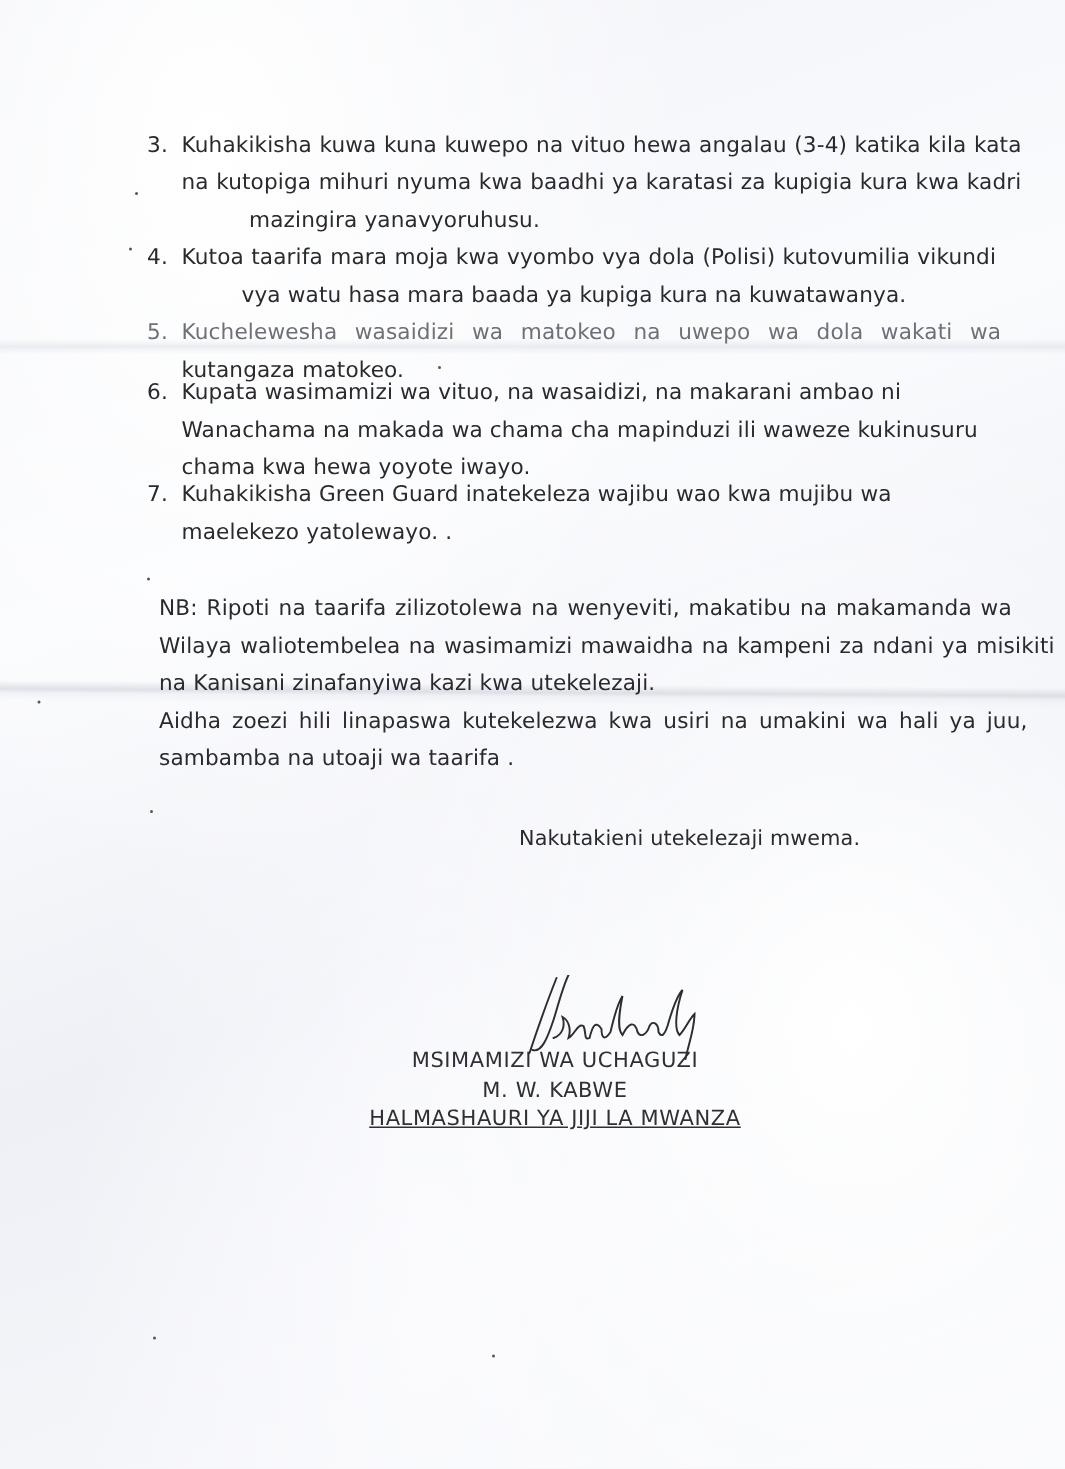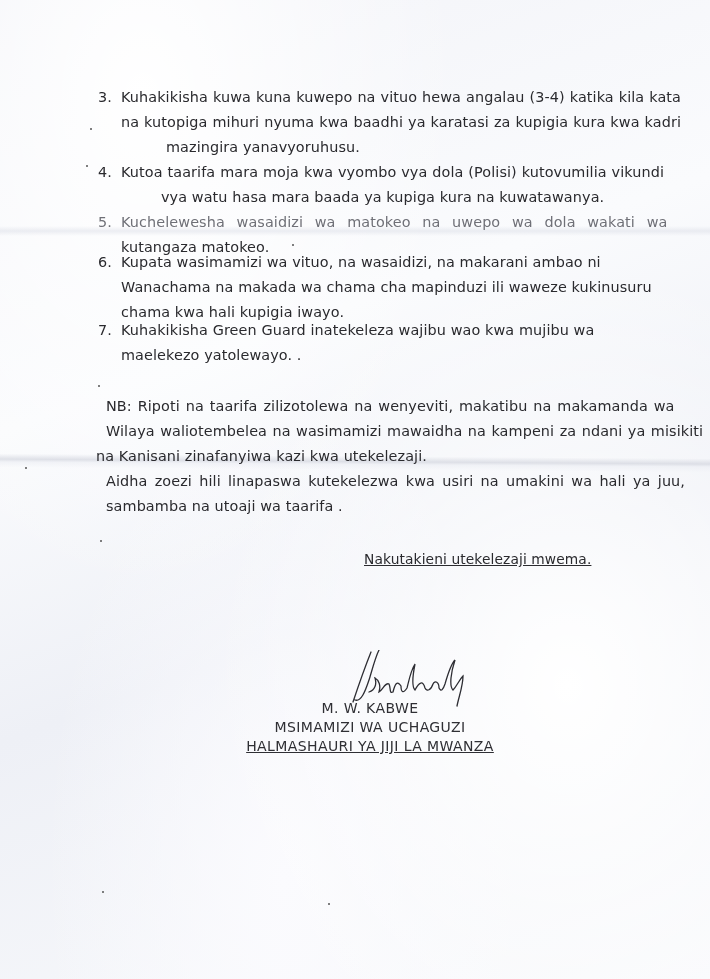--- a/index.html
+++ b/index.html
@@ -63,46 +63,46 @@
   <div>
     <span class="text num faded" style="left:98px; top:210px;">5.</span>
     <span class="text faded" style="left:121px; top:210px; word-spacing:7px;">Kuchelewesha wasaidizi wa matokeo na uwepo wa dola wakati wa</span>
     <span class="text" style="left:121px; top:235px;">kutangaza matokeo.</span>
   </div>
 
   <div>
     <span class="text num" style="left:98px; top:248px; top:250px;">6.</span>
     <span class="text" style="left:121px; top:250px;">Kupata wasimamizi wa vituo, na wasaidizi, na makarani ambao ni</span>
     <span class="text" style="left:121px; top:275px;">Wanachama na makada wa chama cha mapinduzi ili waweze kukinusuru</span>
-    <span class="text" style="left:121px; top:300px;">chama kwa hali kupigia iwayo.</span>
+    <span class="text" style="left:121px; top:300px;">chama kwa hewa yoyote iwayo.</span>
   </div>
 
   <div>
     <span class="text num" style="left:98px; top:315px; top:318px;">7.</span>
     <span class="text" style="left:121px; top:318px;">Kuhakikisha Green Guard inatekeleza wajibu wao kwa mujibu wa</span>
     <span class="text" style="left:121px; top:343px;">maelekezo yatolewayo. .</span>
   </div>
 
   <div>
     <span class="text" style="left:106px; top:394px; word-spacing:1.2px;">NB:  Ripoti na taarifa zilizotolewa na wenyeviti, makatibu na makamanda wa</span>
     <span class="text" style="left:106px; top:419px; word-spacing:0.8px;">Wilaya waliotembelea na wasimamizi mawaidha na kampeni za ndani ya misikiti</span>
-    <span class="text" style="left:96px; top:444px;text-align:center;">na Kanisani zinafanyiwa kazi kwa utekelezaji.</span>
+    <span class="text" style="left:106px; top:444px;text-align:center;">na Kanisani zinafanyiwa kazi kwa utekelezaji.</span>
     <span class="text" style="left:106px; top:469px; word-spacing:2.6px;">Aidha zoezi hili linapaswa kutekelezwa kwa usiri na umakini wa hali ya juu,</span>
     <span class="text" style="left:106px; top:494px;">sambamba na utoaji wa taarifa .</span>
   </div>
 
-  <span class="text" style="left:364px; top:547px; font-size:13.8px;text-decoration:underline;">Nakutakieni  utekelezaji mwema.</span>
+  <span class="text" style="left:346px; top:547px; font-size:13.8px;">Nakutakieni  utekelezaji mwema.</span>
 
   <svg style="position:absolute; left:345px; top:650px;" width="130" height="60" viewBox="0 0 130 60">
     <path d="M8 52 C 12 40, 18 22, 26 2 M10 50 C 16 52, 20 42, 24 30 C 26 24, 30 8, 34 0 M24 42 C 30 40, 32 34, 30 28 C 34 30, 36 36, 34 42 C 38 40, 40 32, 44 34 C 46 38, 44 44, 48 42 C 50 34, 52 30, 56 36 C 56 42, 58 44, 62 38 C 64 30, 66 20, 70 14 C 68 24, 66 36, 70 40 C 74 32, 78 30, 80 38 C 82 42, 86 40, 88 34 C 90 30, 94 32, 94 38 C 96 42, 98 40, 100 34 C 104 20, 108 12, 110 10 C 106 22, 104 36, 108 40 C 112 36, 114 30, 118 26 C 118 36, 114 46, 112 56" fill="none" stroke="#2d2d33" stroke-width="1.3" stroke-linecap="round"></path>
   </svg>
 
   <div class="sig-block" style="left:230px; top:698px; width:280px;">
+    <div style="line-height:19px;">MSIMAMIZI WA UCHAGUZI</div>
     <div style="line-height:20px;">M. W. KABWE</div>
-    <div style="line-height:19px;">MSIMAMIZI WA UCHAGUZI</div>
     <div class="underline" style="line-height:19px;">HALMASHAURI YA JIJI LA MWANZA</div>
   </div>
 
   <div class="speck" style="left:90px; top:128px;"></div>
   <div class="speck" style="left:86px; top:165px;"></div>
   <div class="speck" style="left:292px; top:244px;"></div>
   <div class="speck" style="left:98px; top:385px;"></div>
   <div class="speck" style="left:25px; top:467px;"></div>
   <div class="speck" style="left:100px; top:540px;"></div>
   <div class="speck" style="left:328px; top:903px;"></div>

